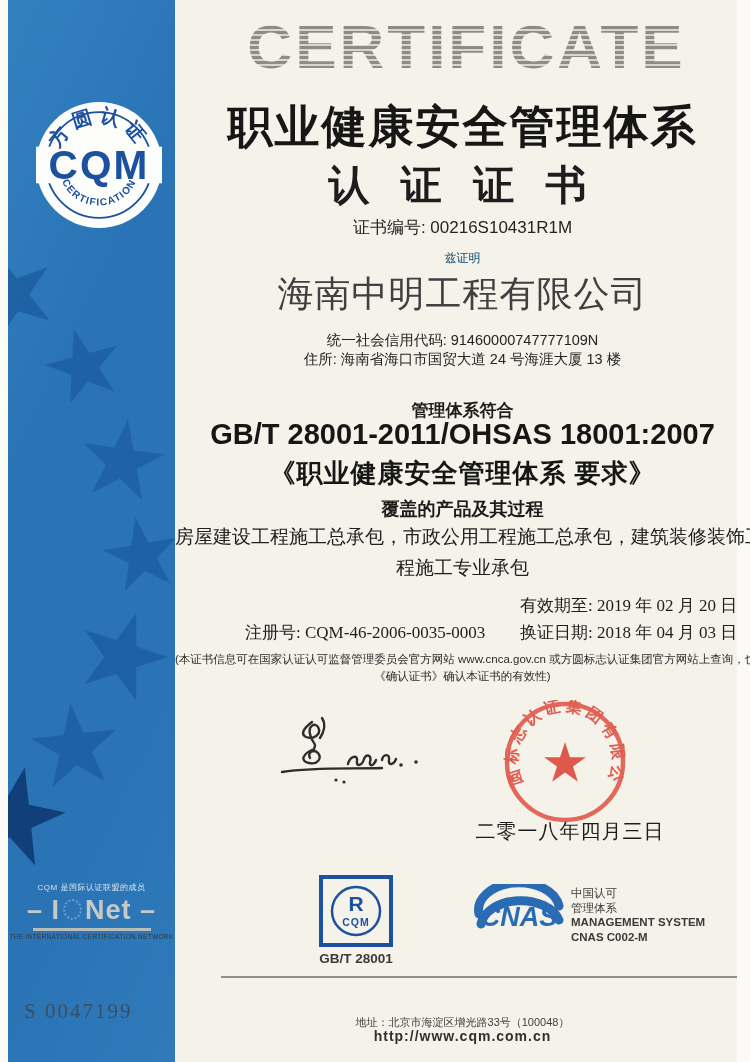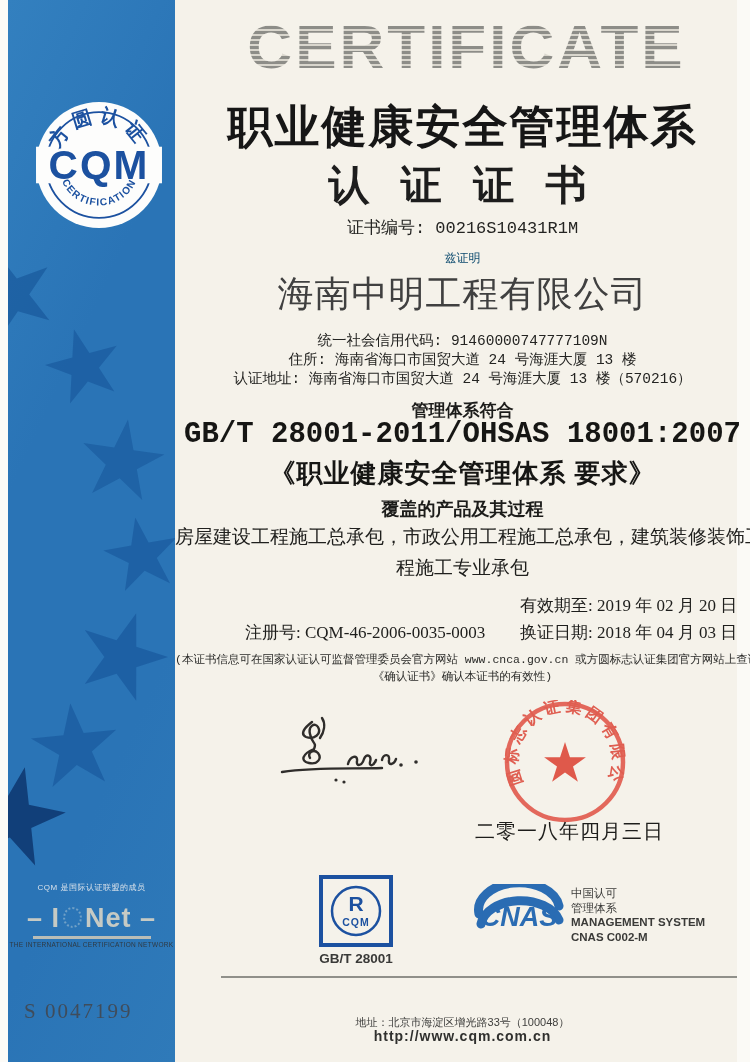--- a/index.html
+++ b/index.html
@@ -10,58 +10,58 @@
   .edge-r{right:0;top:0;width:13px;height:100%;background:#fbfaf6;}
 
   
   .sidebar{left:8px;top:0;width:167px;height:1062px;overflow:hidden;
            background:linear-gradient(115deg,#3380bf 0%,#2a74b6 35%,#2a74b6 70%,#2f7ab9 100%);}
   .star{position:absolute;
         clip-path:polygon(50% 0%,61.3% 34.5%,97.6% 34.5%,68.2% 55.9%,79.4% 90.5%,50% 69.1%,20.6% 90.5%,31.8% 55.9%,2.4% 34.5%,38.7% 34.5%);}
   .cqm-logo{left:26px;top:100px;width:130px;height:130px;}
   .iqnet{left:0;top:882px;width:167px;text-align:center;}
   .iqnet-note{font-size:8px;letter-spacing:.5px;color:#d8e1ea;}
-  .iqnet-mark{margin-top:10px;font-size:27px;line-height:30px;font-weight:700;color:#c6cac4;letter-spacing:1px;}
+  .iqnet-mark{margin-top:2px;font-size:27px;line-height:30px;font-weight:700;color:#c6cac4;letter-spacing:1px;}
   .qdot{display:inline-block;width:15px;height:17px;border:2px dotted rgba(225,232,226,.38);
         border-radius:50%;margin:0 3px;vertical-align:-1px;}
   .iqnet-bar{width:118px;height:3px;background:#b9bdb7;margin:3px auto 2px;}
   .iqnet-tag{font-size:6.5px;letter-spacing:.3px;color:#2f3942;}
   .serial{left:16px;top:999px;font-family:Liberation Serif, serif;font-size:21px;
           letter-spacing:2px;color:#43454b;opacity:.85;}
 
   
   .content{left:175px;top:0;width:575px;height:100%;padding-left:8px;}
   .ctr{left:0;width:575px;text-align:center;white-space:nowrap;}
   .wm{top:16px;left:8px;width:567px;text-align:center;font-weight:700;font-size:62px;line-height:1;
       letter-spacing:3px;color:transparent;
       background:repeating-linear-gradient(to bottom,#8d8d88 0 3px,#d9d6cd 3px 5px);
       -webkit-background-clip:text;background-clip:text;}
   .sys-title{top:97px;font-size:45px;font-weight:700;letter-spacing:2px;color:#161616;}
   .cert-title{top:158px;font-size:41px;font-weight:700;letter-spacing:10px;color:#1d1d1d;}
-  .serif{font-family:Liberation Mono, monospace;}
+  .serif{font-family:Liberation Sans, sans-serif;}
   .cert-no{top:216px;font-size:17px;color:#242422;}
   .attest{top:250px;font-size:12px;color:#0c4a6e;}
   .company{top:270px;font-size:36px;letter-spacing:1px;color:#404040;}
   .credit{top:331px;font-size:14.5px;color:#242422;}
   .addr{top:350px;font-size:14.5px;color:#242422;}
   .cert-addr{top:369px;font-size:14.5px;color:#242422;}
   .conform{top:399px;font-size:17px;font-weight:700;color:#1c1c1a;}
   .std-code{top:418px;font-size:29px;font-weight:700;color:#161614;}
   .std-name{top:456px;font-size:26px;font-weight:700;letter-spacing:1px;color:#161614;}
   .scope-h{top:497px;font-size:18px;font-weight:700;color:#1c1c1a;}
   .scope1{top:524px;font-size:19px;color:#20201e;}
   .scope2{top:555px;font-size:19px;color:#20201e;}
   .frow{left:0;width:575px;height:22px;}
   .fcell{position:absolute;white-space:nowrap;font-family:"Liberation Serif",serif;
          font-size:17px;color:#1e1e1c;}
   .note{font-size:11.5px;color:#2a2a28;}
   .note1{top:652px;} .note2{top:669px;}
   .sig{left:95px;top:708px;}
   .seal{left:328px;top:700px;mix-blend-mode:multiply;opacity:.92;}
-  .seal-date{top:818px;left:300px;width:190px;text-align:left;font-size:20px;
+  .seal-date{top:818px;left:300px;width:190px;text-align:center;font-size:20px;
              letter-spacing:1px;color:#1d1d1b;}
   .cqm-mark{left:143px;top:874px;}
   .cqm-mark-label{left:123px;top:951px;width:116px;text-align:center;font-size:13.5px;
                   font-weight:700;color:#3a3a38;}
   .cnas-logo{left:298px;top:884px;}
   .cnas-text{left:396px;top:886px;font-size:11.5px;line-height:14.5px;color:#3a3a38;white-space:nowrap;}
   .cnas-text .b{font-weight:700;}
   .divider{left:46px;top:976px;width:516px;border-top:2px solid #90908a;height:0;}
   .group-name{top:984px;font-size:28px;font-weight:800;letter-spacing:8px;color:#2d2d2b;}
   .group-addr{top:1015px;font-size:11px;color:#3e3e3c;}
@@ -114,21 +114,20 @@
     <div class="abs wm">CERTIFICATE</div>
 
     <div class="abs ctr sys-title">职业健康安全管理体系</div>
     <div class="abs ctr cert-title">认 证 证 书</div>
     <div class="abs ctr serif cert-no"><span>证书编号:</span> <span>00216S10431R1M</span></div>
 
     <div class="abs ctr serif attest">兹证明</div>
     <div class="abs ctr serif company">海南中明工程有限公司</div>
     <div class="abs ctr serif credit">统一社会信用代码: 91460000747777109N</div>
     <div class="abs ctr serif addr">住所: 海南省海口市国贸大道 24 号海涯大厦 13 楼</div>
-    <div class="abs ctr serif cert-addr">认证地址: 海南省海口市国贸大道 24 号海涯大厦 13 楼（570216）</div>
 
     <div class="abs ctr serif conform">管理体系符合</div>
     <div class="abs ctr serif std-code">GB/T 28001-2011/OHSAS 18001:2007</div>
     <div class="abs ctr scope-h">覆盖的产品及其过程</div>
     <div class="abs ctr std-name">《职业健康安全管理体系  要求》</div>
     <div class="abs ctr serif scope1">房屋建设工程施工总承包，市政公用工程施工总承包，建筑装修装饰工</div>
     <div class="abs ctr serif scope2">程施工专业承包</div>
 
     <div class="abs frow" style="top:594px">
       <span class="fcell" style="left:345px"><span>有效期至:</span> <span>2019 年 02 月 20 日</span></span>

